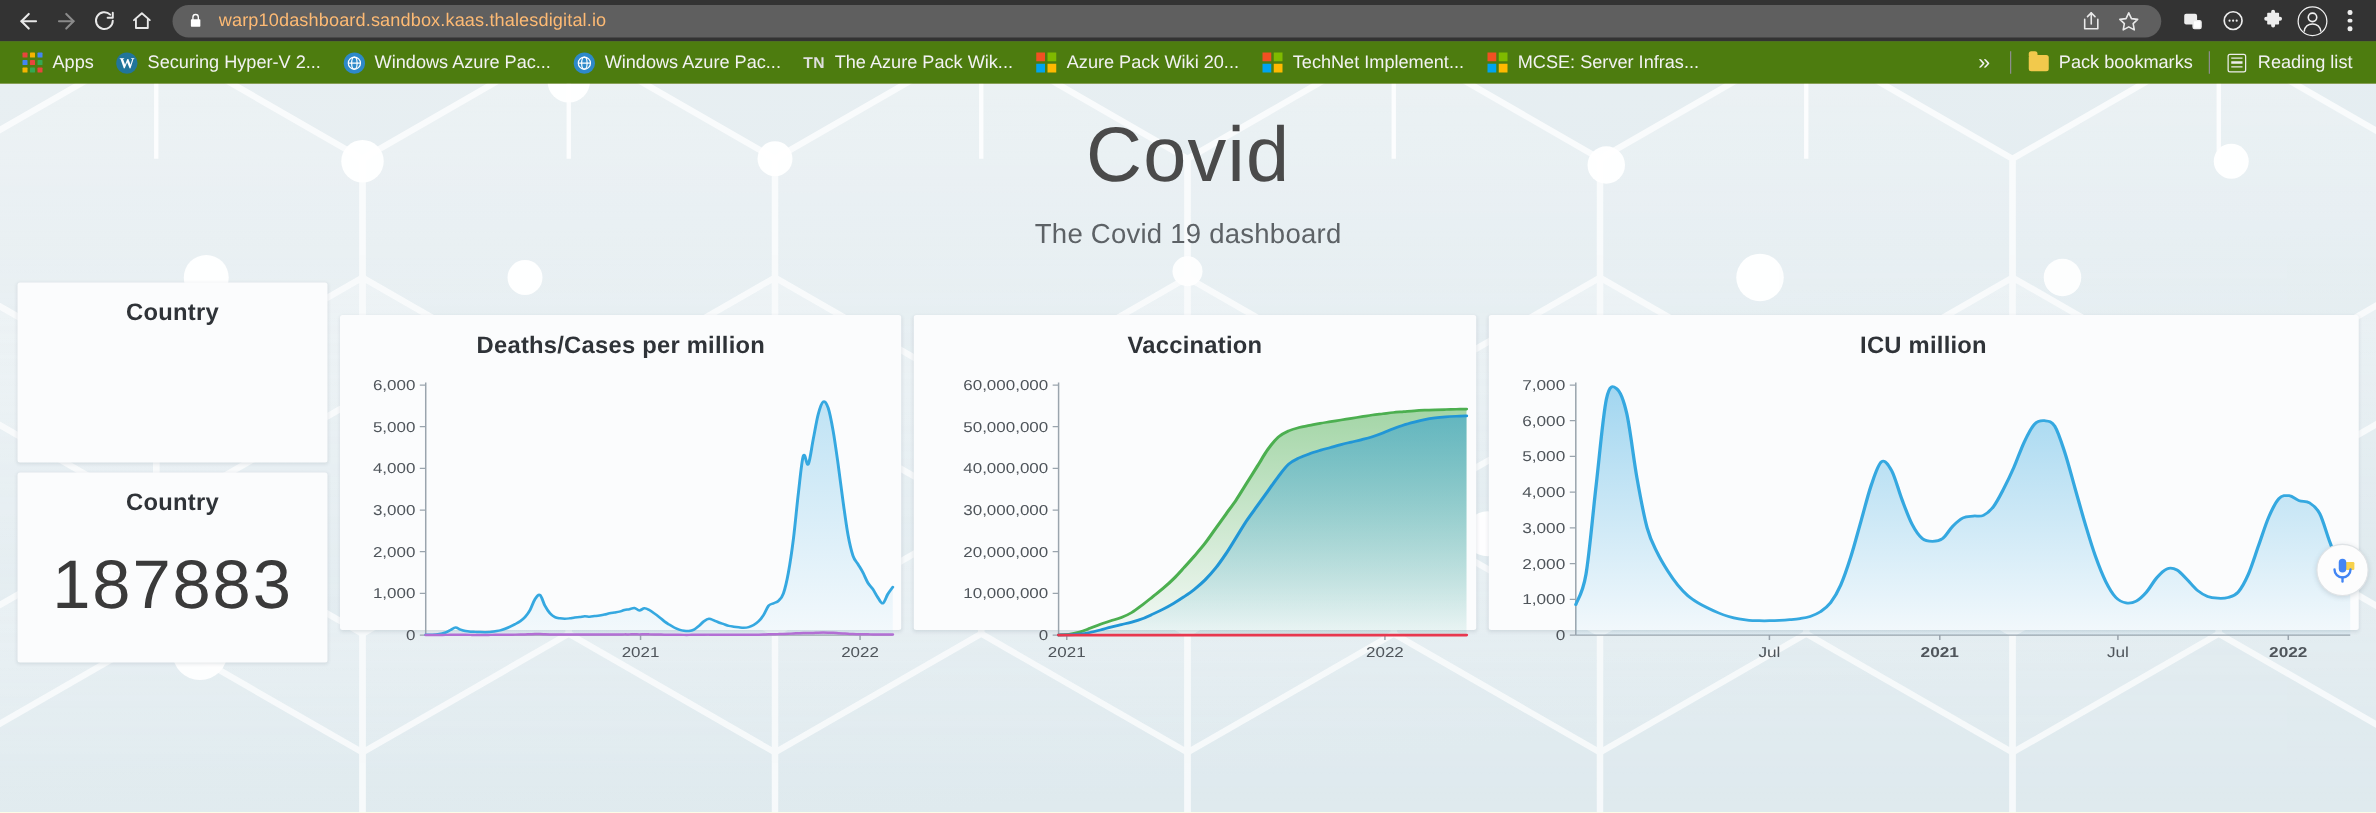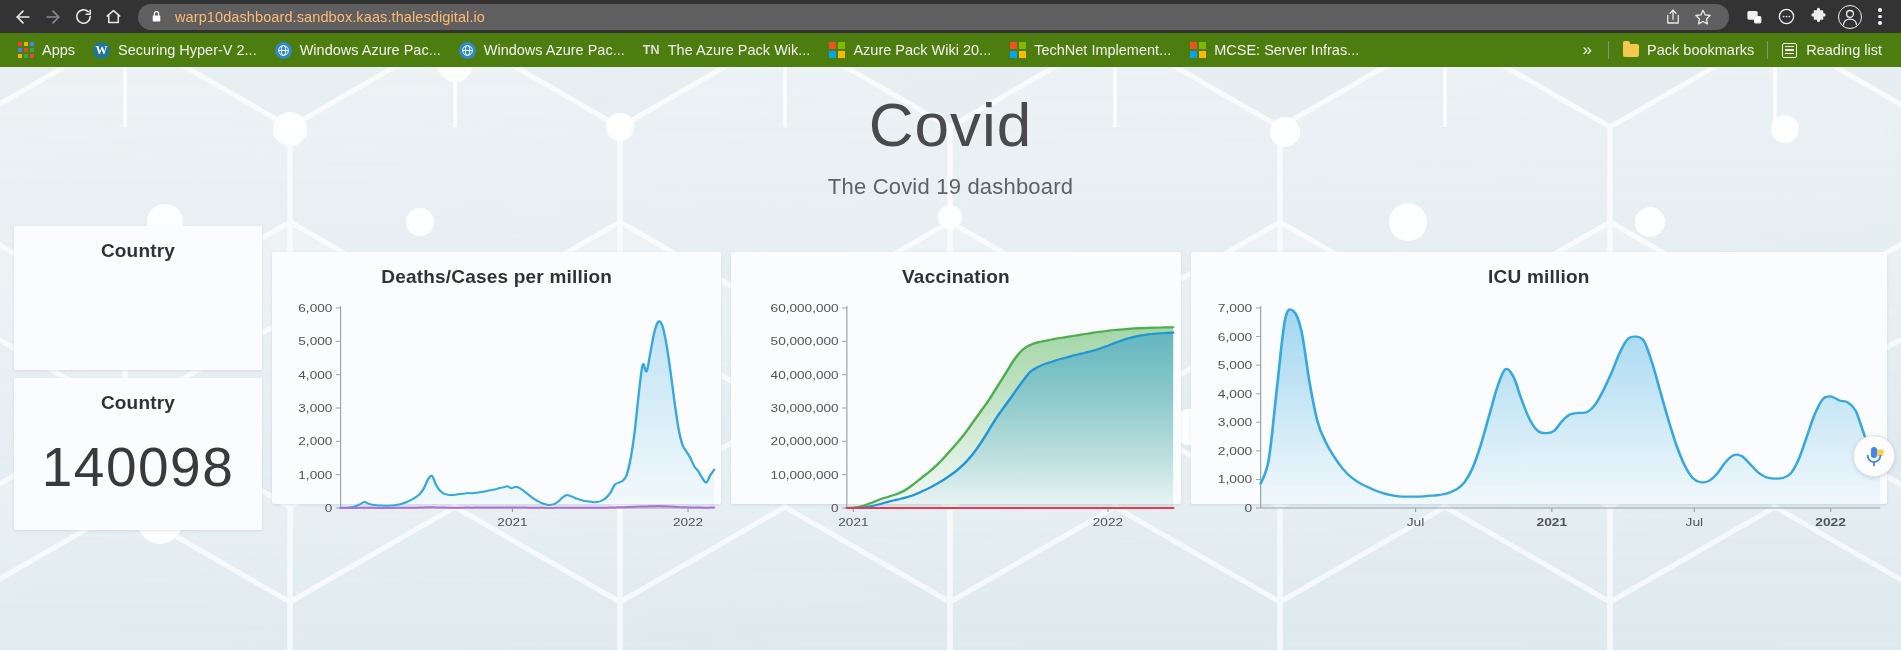--- a/index.html
+++ b/index.html
@@ -510,21 +510,21 @@
   </div>
 
   <div class="dash-grid">
 
     <div class="col-left">
       <div class="card card-country">
         <div class="card-title">Country</div>
       </div>
       <div class="card card-deaths">
         <div class="card-title">Country</div>
-        <div class="deaths-value">140098</div>
+        <div class="deaths-value">187883</div>
       </div>
     </div>
 
     <div class="card card-chart">
       <div class="card-title">Deaths/Cases per million</div>
       <div class="chart-area">
         <svg id="chart0" viewBox="0 0 380 246" preserveAspectRatio="none">
             <defs>
               <linearGradient id="chart0-g0" x1="0" y1="0" x2="0" y2="1">
                 <stop offset="0%" stop-color="#35a8e0" stop-opacity="0.3"></stop>

